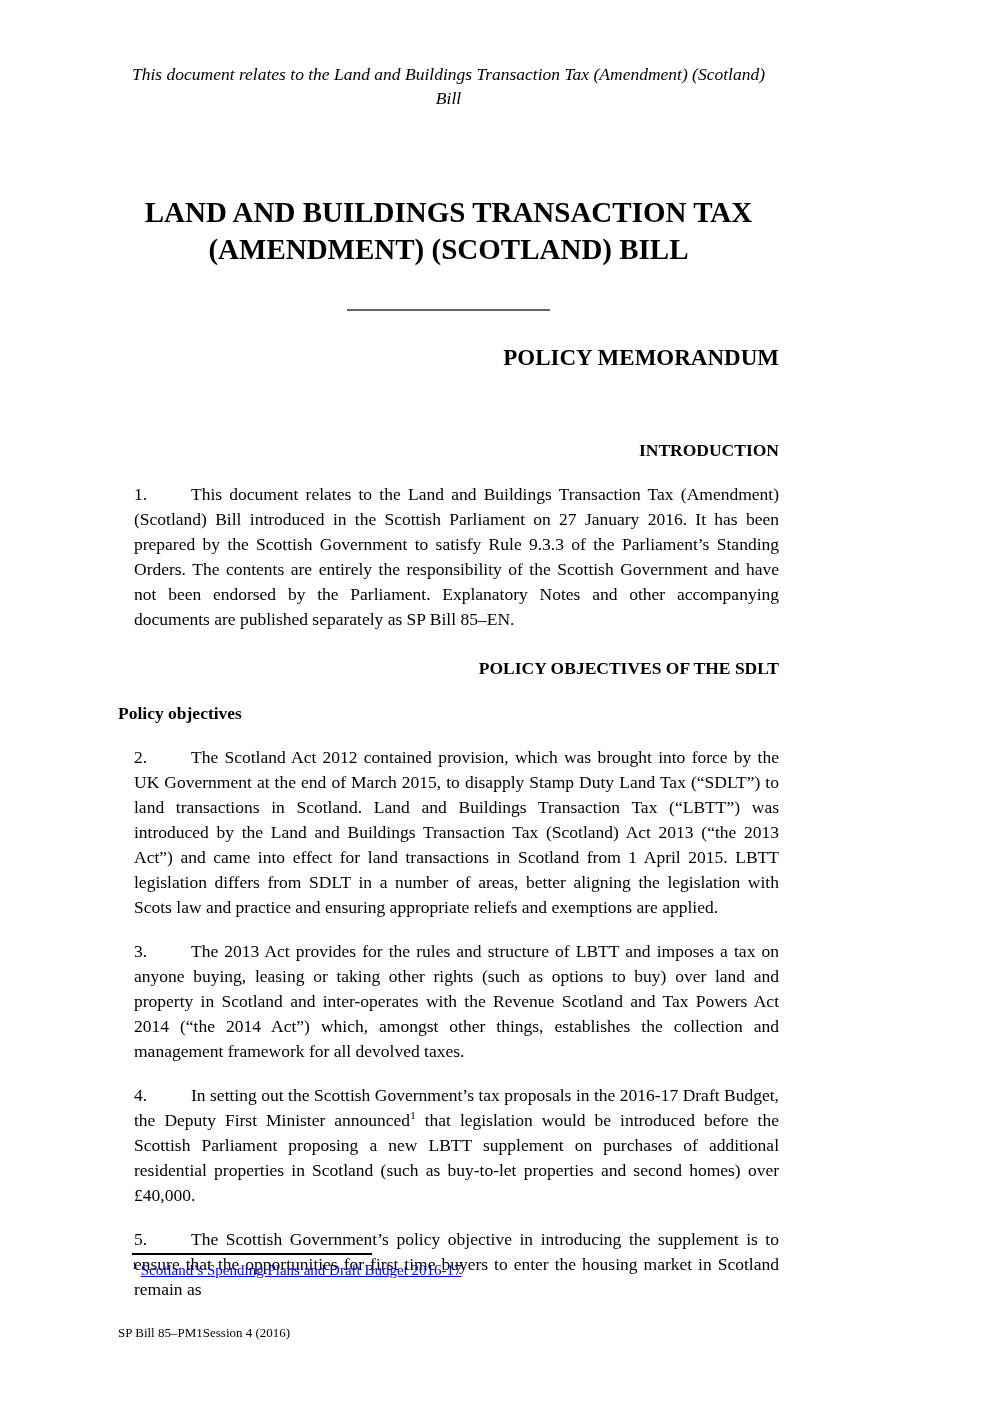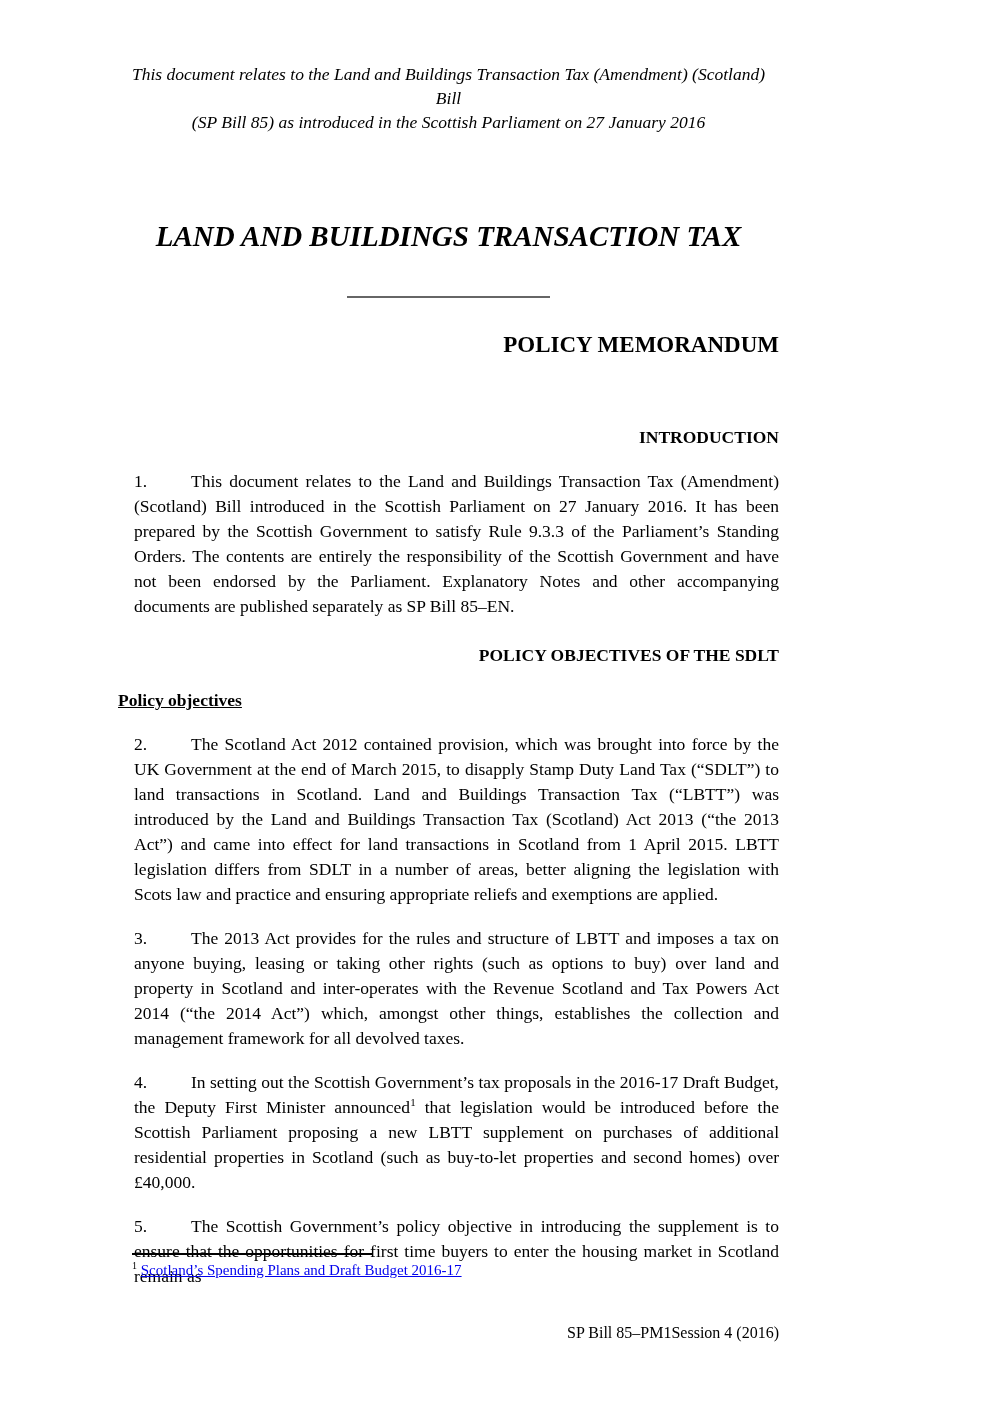--- a/index.html
+++ b/index.html
@@ -25,21 +25,20 @@
     text-align: center;
     font-style: italic;
     line-height: 24px;
   }
   .doc-title {
     margin: 84px 0 8px 0;
     text-align: center;
     font-size: 29px;
     line-height: 37px;
     font-weight: bold;
-    font-style: italic;
   }
   .title-rule {
     width: 203px;
     height: 2px;
     background: #666666;
     margin: 41px auto 0 auto;
   }
   .doc-subtitle {
     margin: 33px 0 0 0;
     text-align: right;
@@ -55,21 +54,20 @@
     text-align: right;
   }
   .section-heading.mid {
     margin-top: 24px;
   }
   .sub-heading {
     margin: 20px 0 0 0;
     font-size: 17.5px;
     line-height: 25px;
     font-weight: bold;
-    text-decoration: underline;
   }
   .para {
     margin: 19px 0 0 16px;
     text-align: justify;
   }
   .pnum {
     display: inline-block;
     width: 57px;
   }
   sup.fnref {
@@ -102,38 +100,38 @@
     color: #0000EE;
     text-decoration: underline;
     cursor: pointer;
   }
   .footer {
     position: absolute;
     left: 118px;
     right: 95px;
     top: 1320px;
     display: flex;
-    justify-content: flex-end;
+    justify-content: flex-start;
     align-items: baseline;
-    font-size: 16px;
+    font-size: 13px;
     line-height: 25px;
   }
 </style>
 </head>
 <body>
 
 <div class="page">
 
   <div class="doc-header">
     <div>This document relates to the Land and Buildings Transaction Tax (Amendment) (Scotland) Bill</div>
-    <div>(SP Bill 85) as introduced in the Scottish Parliament on 27 January 2016</div>
   </div>
 
   <div class="doc-title">
     <div>LAND AND BUILDINGS TRANSACTION TAX</div>
+    <div>(AMENDMENT) (SCOTLAND) BILL</div>
   </div>
 
   <div class="title-rule"></div>
 
   <div class="doc-subtitle">POLICY MEMORANDUM</div>
 
   <div class="section-heading">INTRODUCTION</div>
 
   <p class="para"><span class="pnum">1.</span><span>This document relates to the Land and Buildings Transaction Tax (Amendment) (Scotland) Bill introduced in the Scottish Parliament on 27 January 2016. It has been prepared by the Scottish Government to satisfy Rule 9.3.3 of the Parliament’s Standing Orders.  The contents are entirely the responsibility of the Scottish Government and have not been endorsed by the Parliament.  Explanatory Notes and other accompanying documents are published separately as SP Bill 85–EN.</span></p>
 

